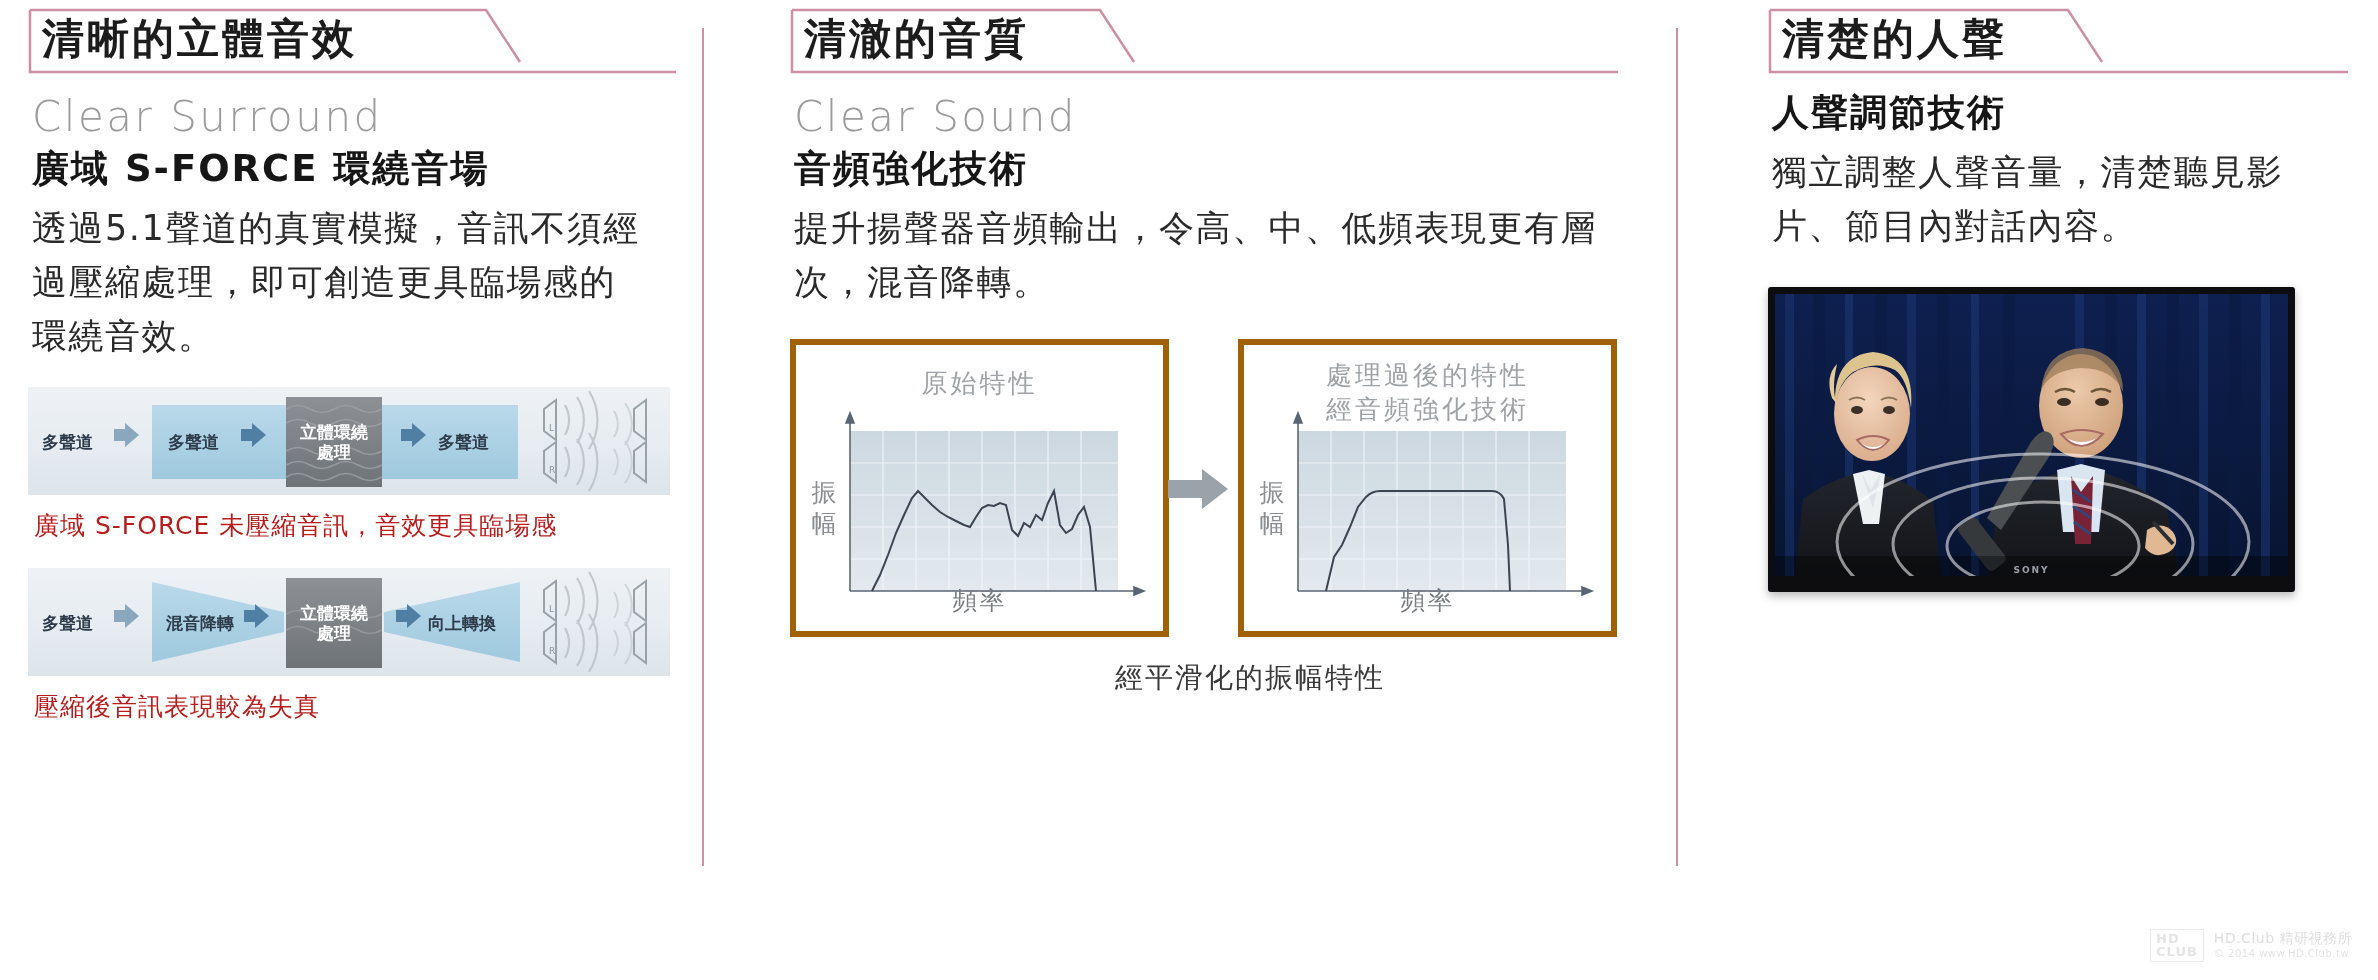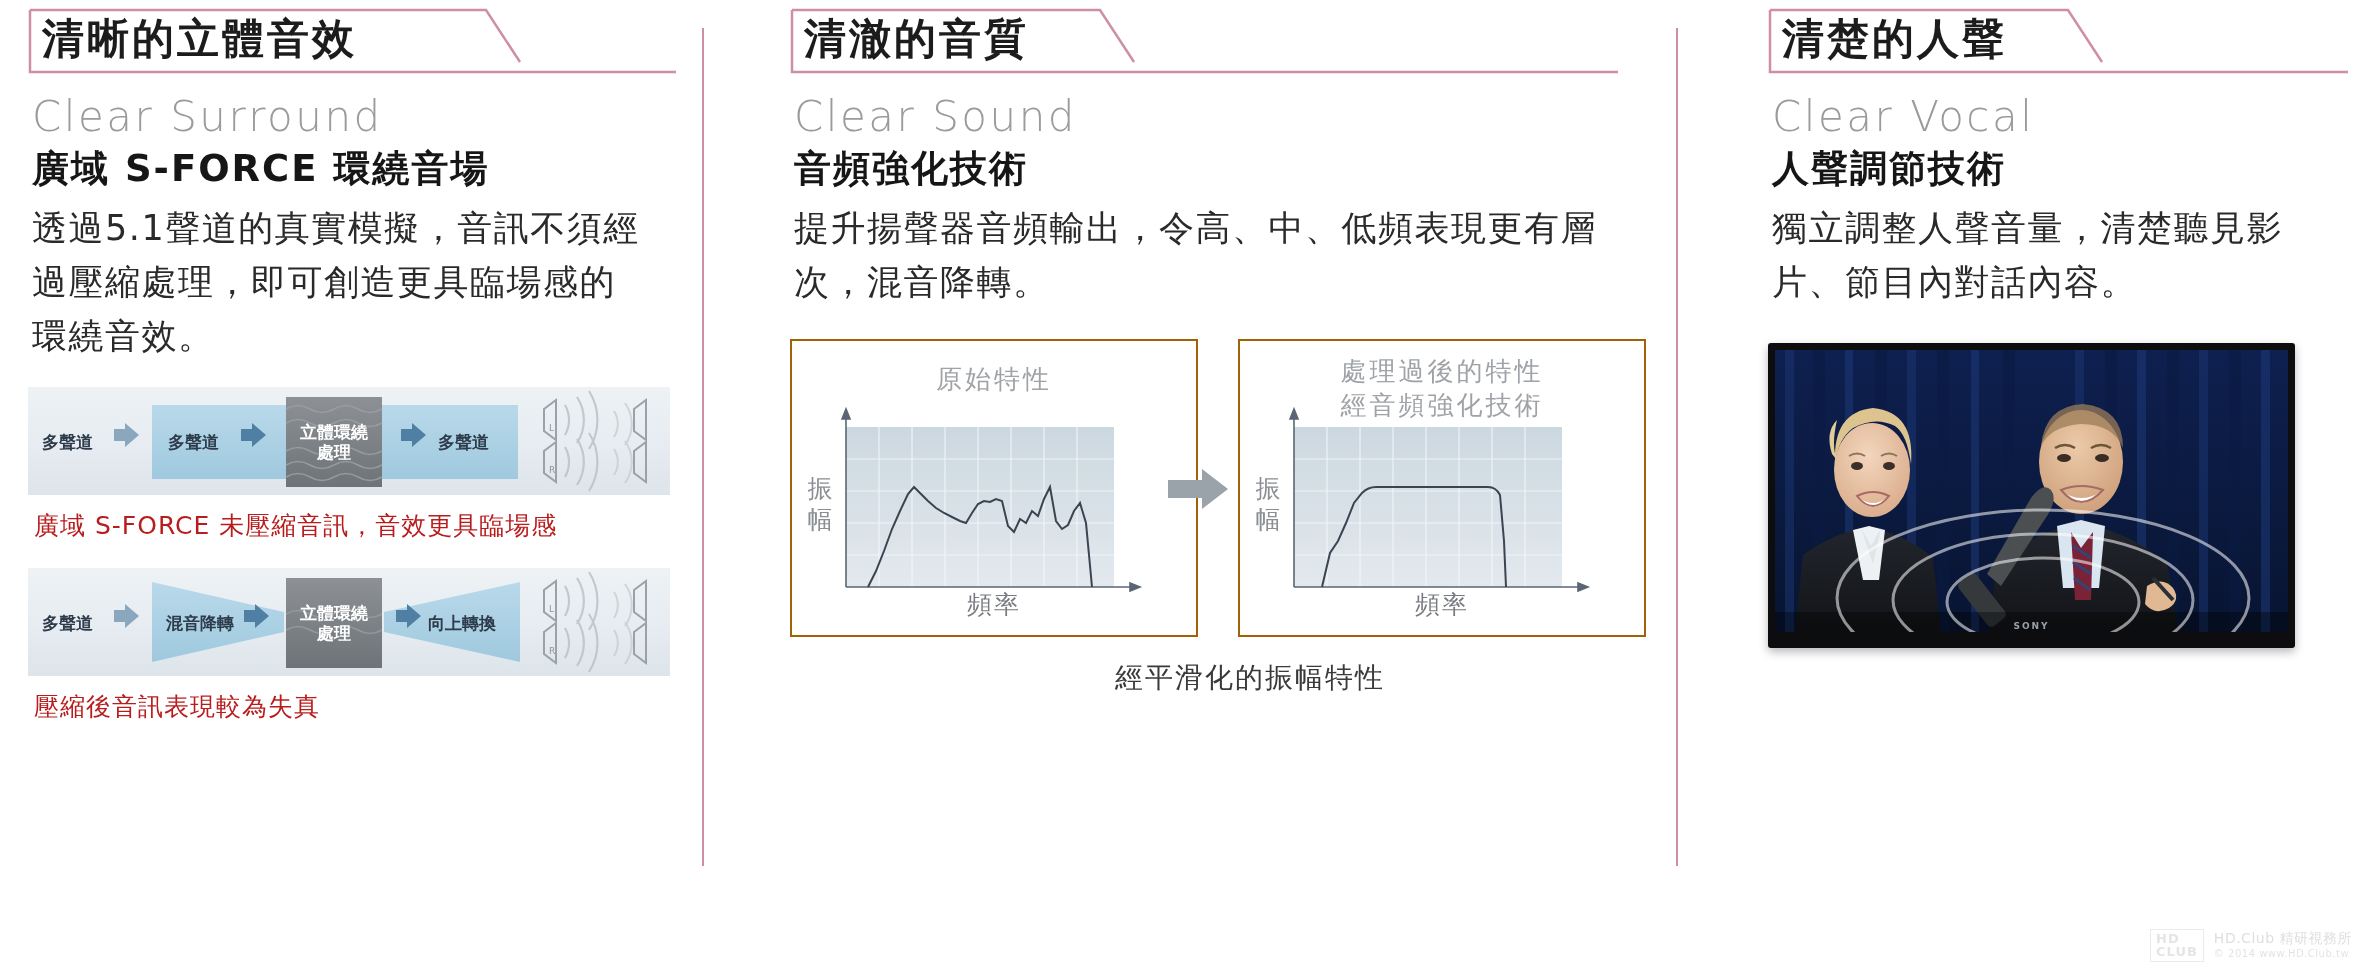--- a/index.html
+++ b/index.html
@@ -105,22 +105,22 @@
   .flow .lbl.dark { color: #ffffff; }
 
   
   .charts {
     position: relative;
     margin-top: 30px;
     width: 820px; height: 300px;
   }
   .panel {
     position: absolute; top: 0;
-    width: 408px; height: 298px;
-    border: 2px solid #a16207;
+    width: 379px; height: 298px;
+    border: 6px solid #a16207;
     background: #ffffff;
   }
   .panel.left { left: 0; }
   .panel.right { left: 448px; }
   .panel-title {
     position: absolute; left: 0; right: 0; top: 22px;
     text-align: center;
     font-size: 26px;
     color: #9fa3a7;
     letter-spacing: 3px;
@@ -438,21 +438,20 @@
     <div class="col col-3">
 
       <div class="hdr">
         <svg width="590" height="80" viewBox="0 0 590 80">
           <path d="M 2 10 L 300 10 L 334 62" fill="none" stroke="#cf8fa2" stroke-width="2.5"></path>
           <path d="M 2 10 L 2 72 L 580 72" fill="none" stroke="#cf8fa2" stroke-width="2.5"></path>
         </svg>
         <div class="hdr-title">清楚的人聲</div>
       </div>
 
-      <div class="eng">Clear Vocal</div>
       <div class="sub">人聲調節技術</div>
       <div class="body" style="width:580px">獨立調整人聲音量，清楚聽見影片、節目內對話內容。</div>
 
       <div class="tv-wrap">
         <div class="tv">
           <div class="tv-screen">
             <svg width="513" height="282" viewBox="0 0 513 282">
               <defs>
                 <linearGradient id="curtain" x1="0" y1="0" x2="0" y2="1">
                   <stop offset="0" stop-color="#0e2050"></stop>

